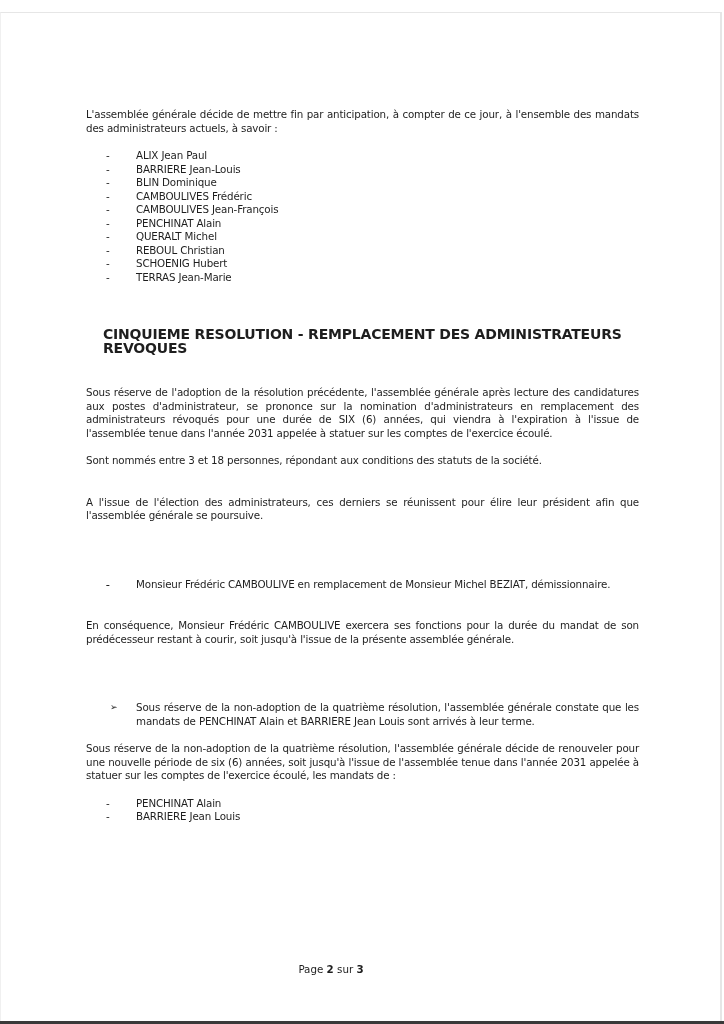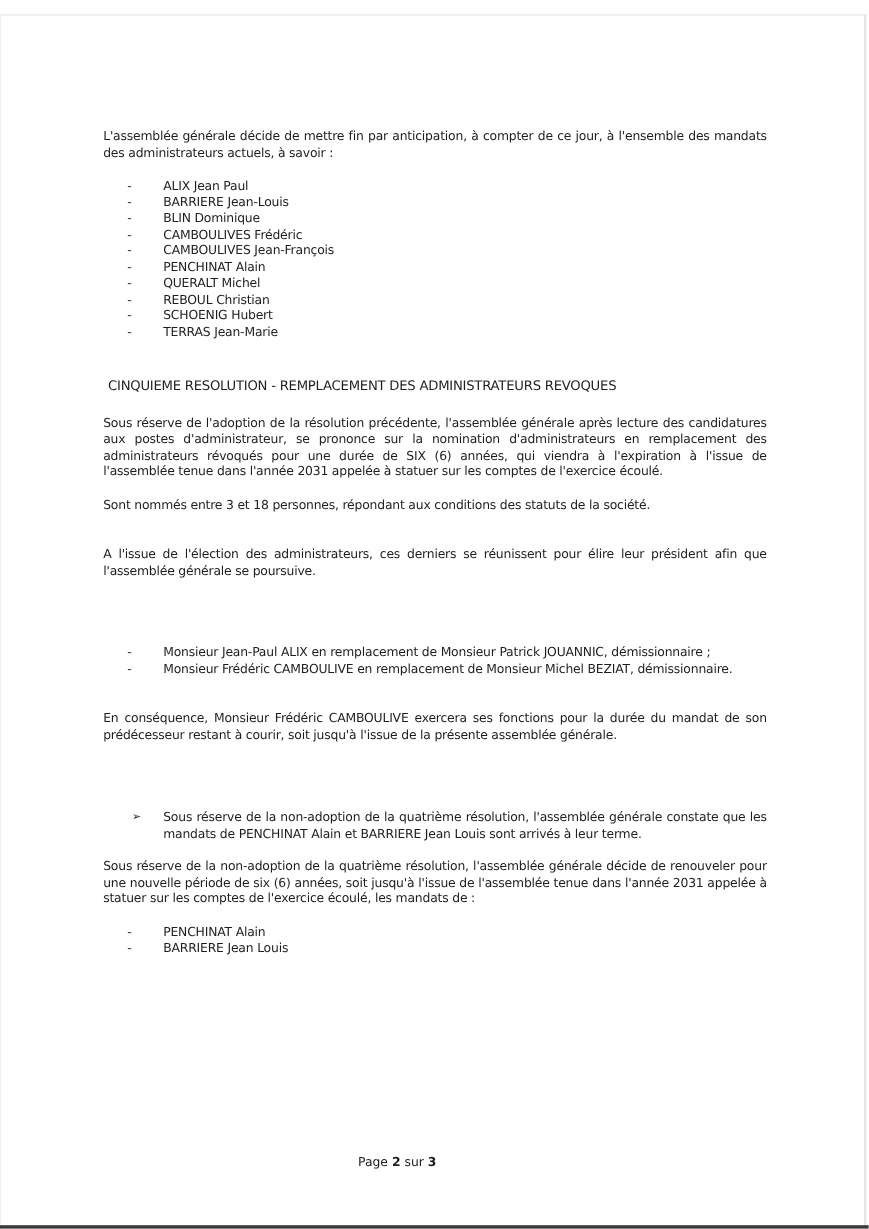--- a/index.html
+++ b/index.html
@@ -43,24 +43,24 @@
       font-size: 10.3px;
       line-height: 13.5px;
       letter-spacing: -0.15px;
     }
     p {
       margin: 0;
       text-align: justify;
     }
     .gap-m { height: 14px; }
     .heading {
-      font-weight: normal;
-      font-size: 11px;
+      font-weight: bold;
+      font-size: 14px;
       letter-spacing: -0.2px;
-      margin: 4px;
+      margin: 17px;
     }
     ul.dash {
       list-style: none;
       margin: 0;
       padding: 0;
     }
     ul.dash li {
       position: relative;
       padding-left: 50px;
       line-height: 13.5px;
@@ -125,21 +125,21 @@
     <div class="gap-m"></div>
     <p>Sont nommés entre 3 et 18 personnes, répondant aux conditions des statuts de la société.</p>
     <div class="gap-m"></div>
     <div class="gap-m"></div>
     <p>A l'issue de l'élection des administrateurs, ces derniers se réunissent pour élire leur président afin que l'assemblée générale se poursuive.</p>
 
     <div style="height:27px"></div>
     <div class="gap-m"></div>
     <div class="gap-m"></div>
     <ul class="dash">
-      <li><span class="dash-mark">-</span><span>Monsieur Jean-Paul ALIX en remplacement de Monsieur Patrick JOUANNIC, démissionnaire ;</span></li>
+      <li><span class="dash-mark">-</span></li>
       <li><span class="dash-mark">-</span><span>Monsieur Frédéric CAMBOULIVE en remplacement de Monsieur Michel BEZIAT, démissionnaire.</span></li>
     </ul>
     <div class="gap-m"></div>
     <div class="gap-m"></div>
     <p>En conséquence, Monsieur Frédéric CAMBOULIVE exercera ses fonctions pour la durée du mandat de son prédécesseur restant à courir, soit jusqu'à l'issue de la présente assemblée générale.</p>
     <div class="gap-m"></div>
 
     <div style="height:27px"></div>
     <div class="gap-m"></div>
     <ul class="arrow">

